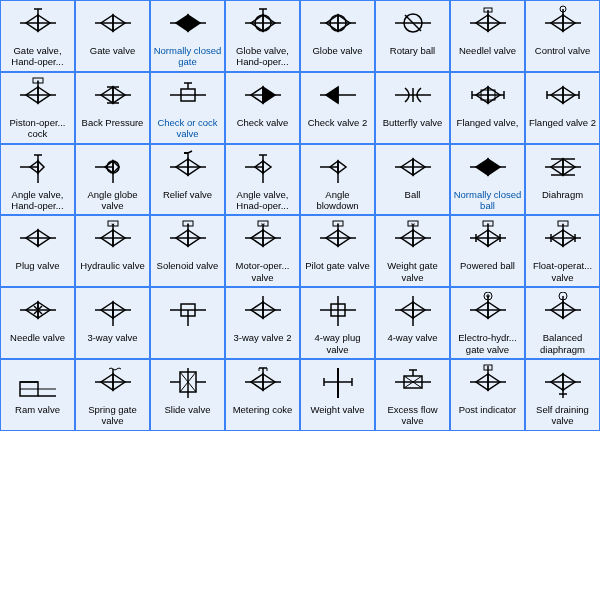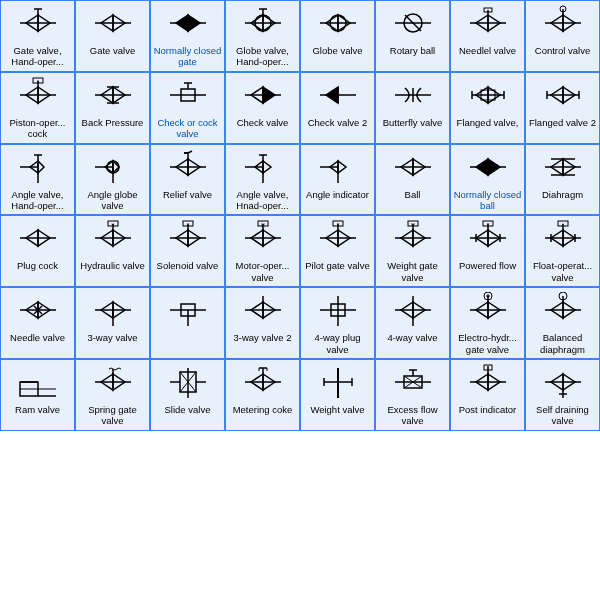--- a/index.html
+++ b/index.html
@@ -269,21 +269,21 @@
 Hnad-oper...</div>
     </div>
     <div class="cell">
       <div><svg width="44" height="36" viewBox="0 0 44 36">
     <line x1="22" y1="18" x2="4" y2="18" stroke="#000" stroke-width="1.5"></line>
     <line x1="22" y1="18" x2="22" y2="34" stroke="#000" stroke-width="1.5"></line>
     <polygon points="22,12 14,18 22,24" fill="none" stroke="#000" stroke-width="1.5"></polygon>
     <polygon points="22,12 22,24 30,18" fill="none" stroke="#000" stroke-width="1.5"></polygon>
   </svg></div>
       <div class="cell-label">Angle
-indicator</div>
+blowdown</div>
     </div>
     <div class="cell">
       <div><svg width="44" height="36" viewBox="0 0 44 36">
     <line x1="22" y1="18" x2="4" y2="18" stroke="#000" stroke-width="1.5"></line>
     <line x1="22" y1="18" x2="40" y2="18" stroke="#000" stroke-width="1.5"></line>
     <polygon points="22,10 10,18 22,26" fill="none" stroke="#000" stroke-width="1.5"></polygon>
     <polygon points="22,10 34,18 22,26" fill="none" stroke="#000" stroke-width="1.5"></polygon>
   </svg></div>
       <div class="cell-label">Ball</div>
     </div>
@@ -308,21 +308,21 @@
   </svg></div>
       <div class="cell-label">Diahragm</div>
     </div>
     <div class="cell">
       <div><svg width="44" height="36" viewBox="0 0 44 36">
     <line x1="22" y1="18" x2="4" y2="18" stroke="#000" stroke-width="1.5"></line>
     <line x1="22" y1="18" x2="40" y2="18" stroke="#000" stroke-width="1.5"></line>
     <polygon points="22,10 10,18 22,26" fill="none" stroke="#000" stroke-width="1.5"></polygon>
     <polygon points="22,10 34,18 22,26" fill="none" stroke="#000" stroke-width="1.5"></polygon>
   </svg></div>
-      <div class="cell-label">Plug cock</div>
+      <div class="cell-label">Plug valve</div>
     </div>
     <div class="cell">
       <div><svg width="44" height="36" viewBox="0 0 44 36">
     <line x1="22" y1="18" x2="4" y2="18" stroke="#000" stroke-width="1.5"></line>
     <line x1="22" y1="18" x2="40" y2="18" stroke="#000" stroke-width="1.5"></line>
     <polygon points="22,10 10,18 22,26" fill="none" stroke="#000" stroke-width="1.5"></polygon>
     <polygon points="22,10 34,18 22,26" fill="none" stroke="#000" stroke-width="1.5"></polygon>
     <line x1="22" y1="10" x2="22" y2="4" stroke="#000" stroke-width="1.5"></line>
     <rect x="17" y="1" width="10" height="5" fill="none" stroke="#000" stroke-width="1"></rect>
     <text x="22" y="5.5" text-anchor="middle" font-size="4" fill="#000">H</text>
@@ -388,21 +388,21 @@
     <line x1="22" y1="18" x2="40" y2="18" stroke="#000" stroke-width="1.5"></line>
     <polygon points="22,10 10,18 22,26" fill="none" stroke="#000" stroke-width="1.5"></polygon>
     <polygon points="22,10 34,18 22,26" fill="none" stroke="#000" stroke-width="1.5"></polygon>
     <line x1="22" y1="10" x2="22" y2="4" stroke="#000" stroke-width="1.5"></line>
     <rect x="17" y="1" width="10" height="5" fill="none" stroke="#000" stroke-width="1"></rect>
     <text x="22" y="5.5" text-anchor="middle" font-size="4" fill="#000">P</text>
     <line x1="10" y1="14" x2="10" y2="22" stroke="#000" stroke-width="1.5"></line>
     <line x1="34" y1="14" x2="34" y2="22" stroke="#000" stroke-width="1.5"></line>
   </svg></div>
       <div class="cell-label">Powered
-flow</div>
+ball</div>
     </div>
     <div class="cell">
       <div><svg width="44" height="36" viewBox="0 0 44 36">
     <line x1="22" y1="18" x2="4" y2="18" stroke="#000" stroke-width="1.5"></line>
     <line x1="22" y1="18" x2="40" y2="18" stroke="#000" stroke-width="1.5"></line>
     <polygon points="22,10 10,18 22,26" fill="none" stroke="#000" stroke-width="1.5"></polygon>
     <polygon points="22,10 34,18 22,26" fill="none" stroke="#000" stroke-width="1.5"></polygon>
     <line x1="10" y1="14" x2="10" y2="22" stroke="#000" stroke-width="1.5"></line>
     <line x1="34" y1="14" x2="34" y2="22" stroke="#000" stroke-width="1.5"></line>
     <line x1="22" y1="10" x2="22" y2="4" stroke="#000" stroke-width="1.5"></line>

